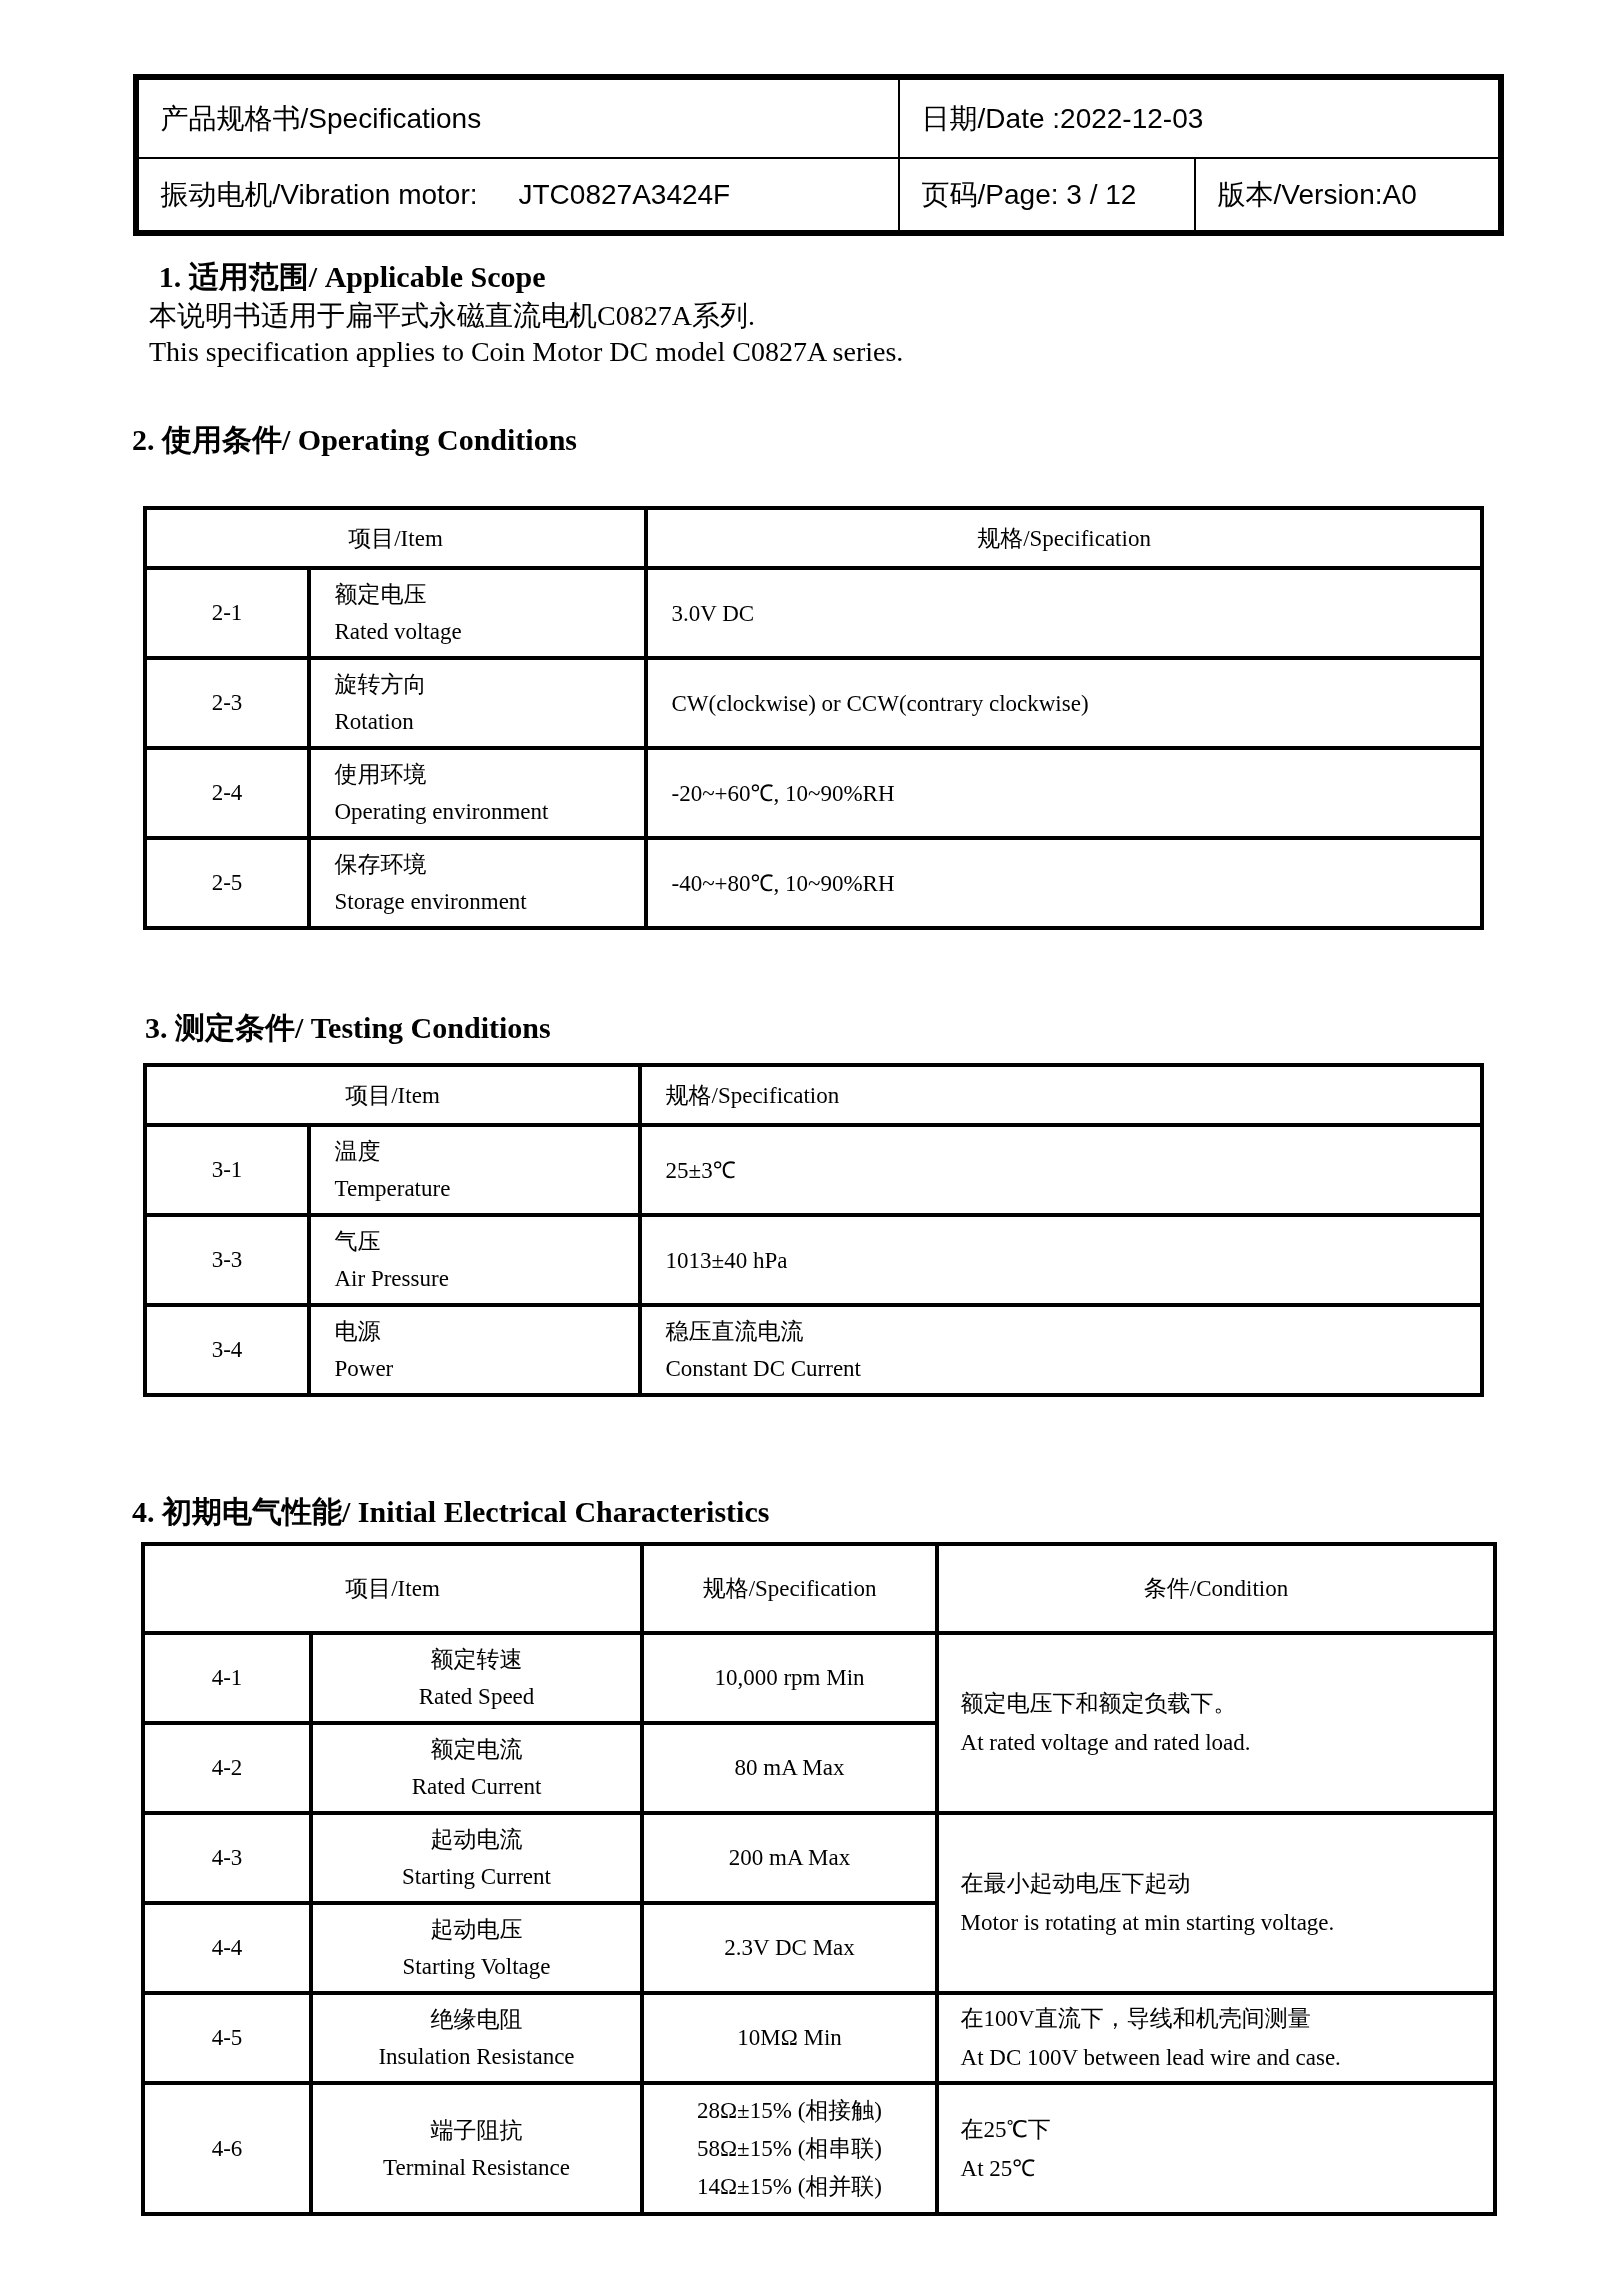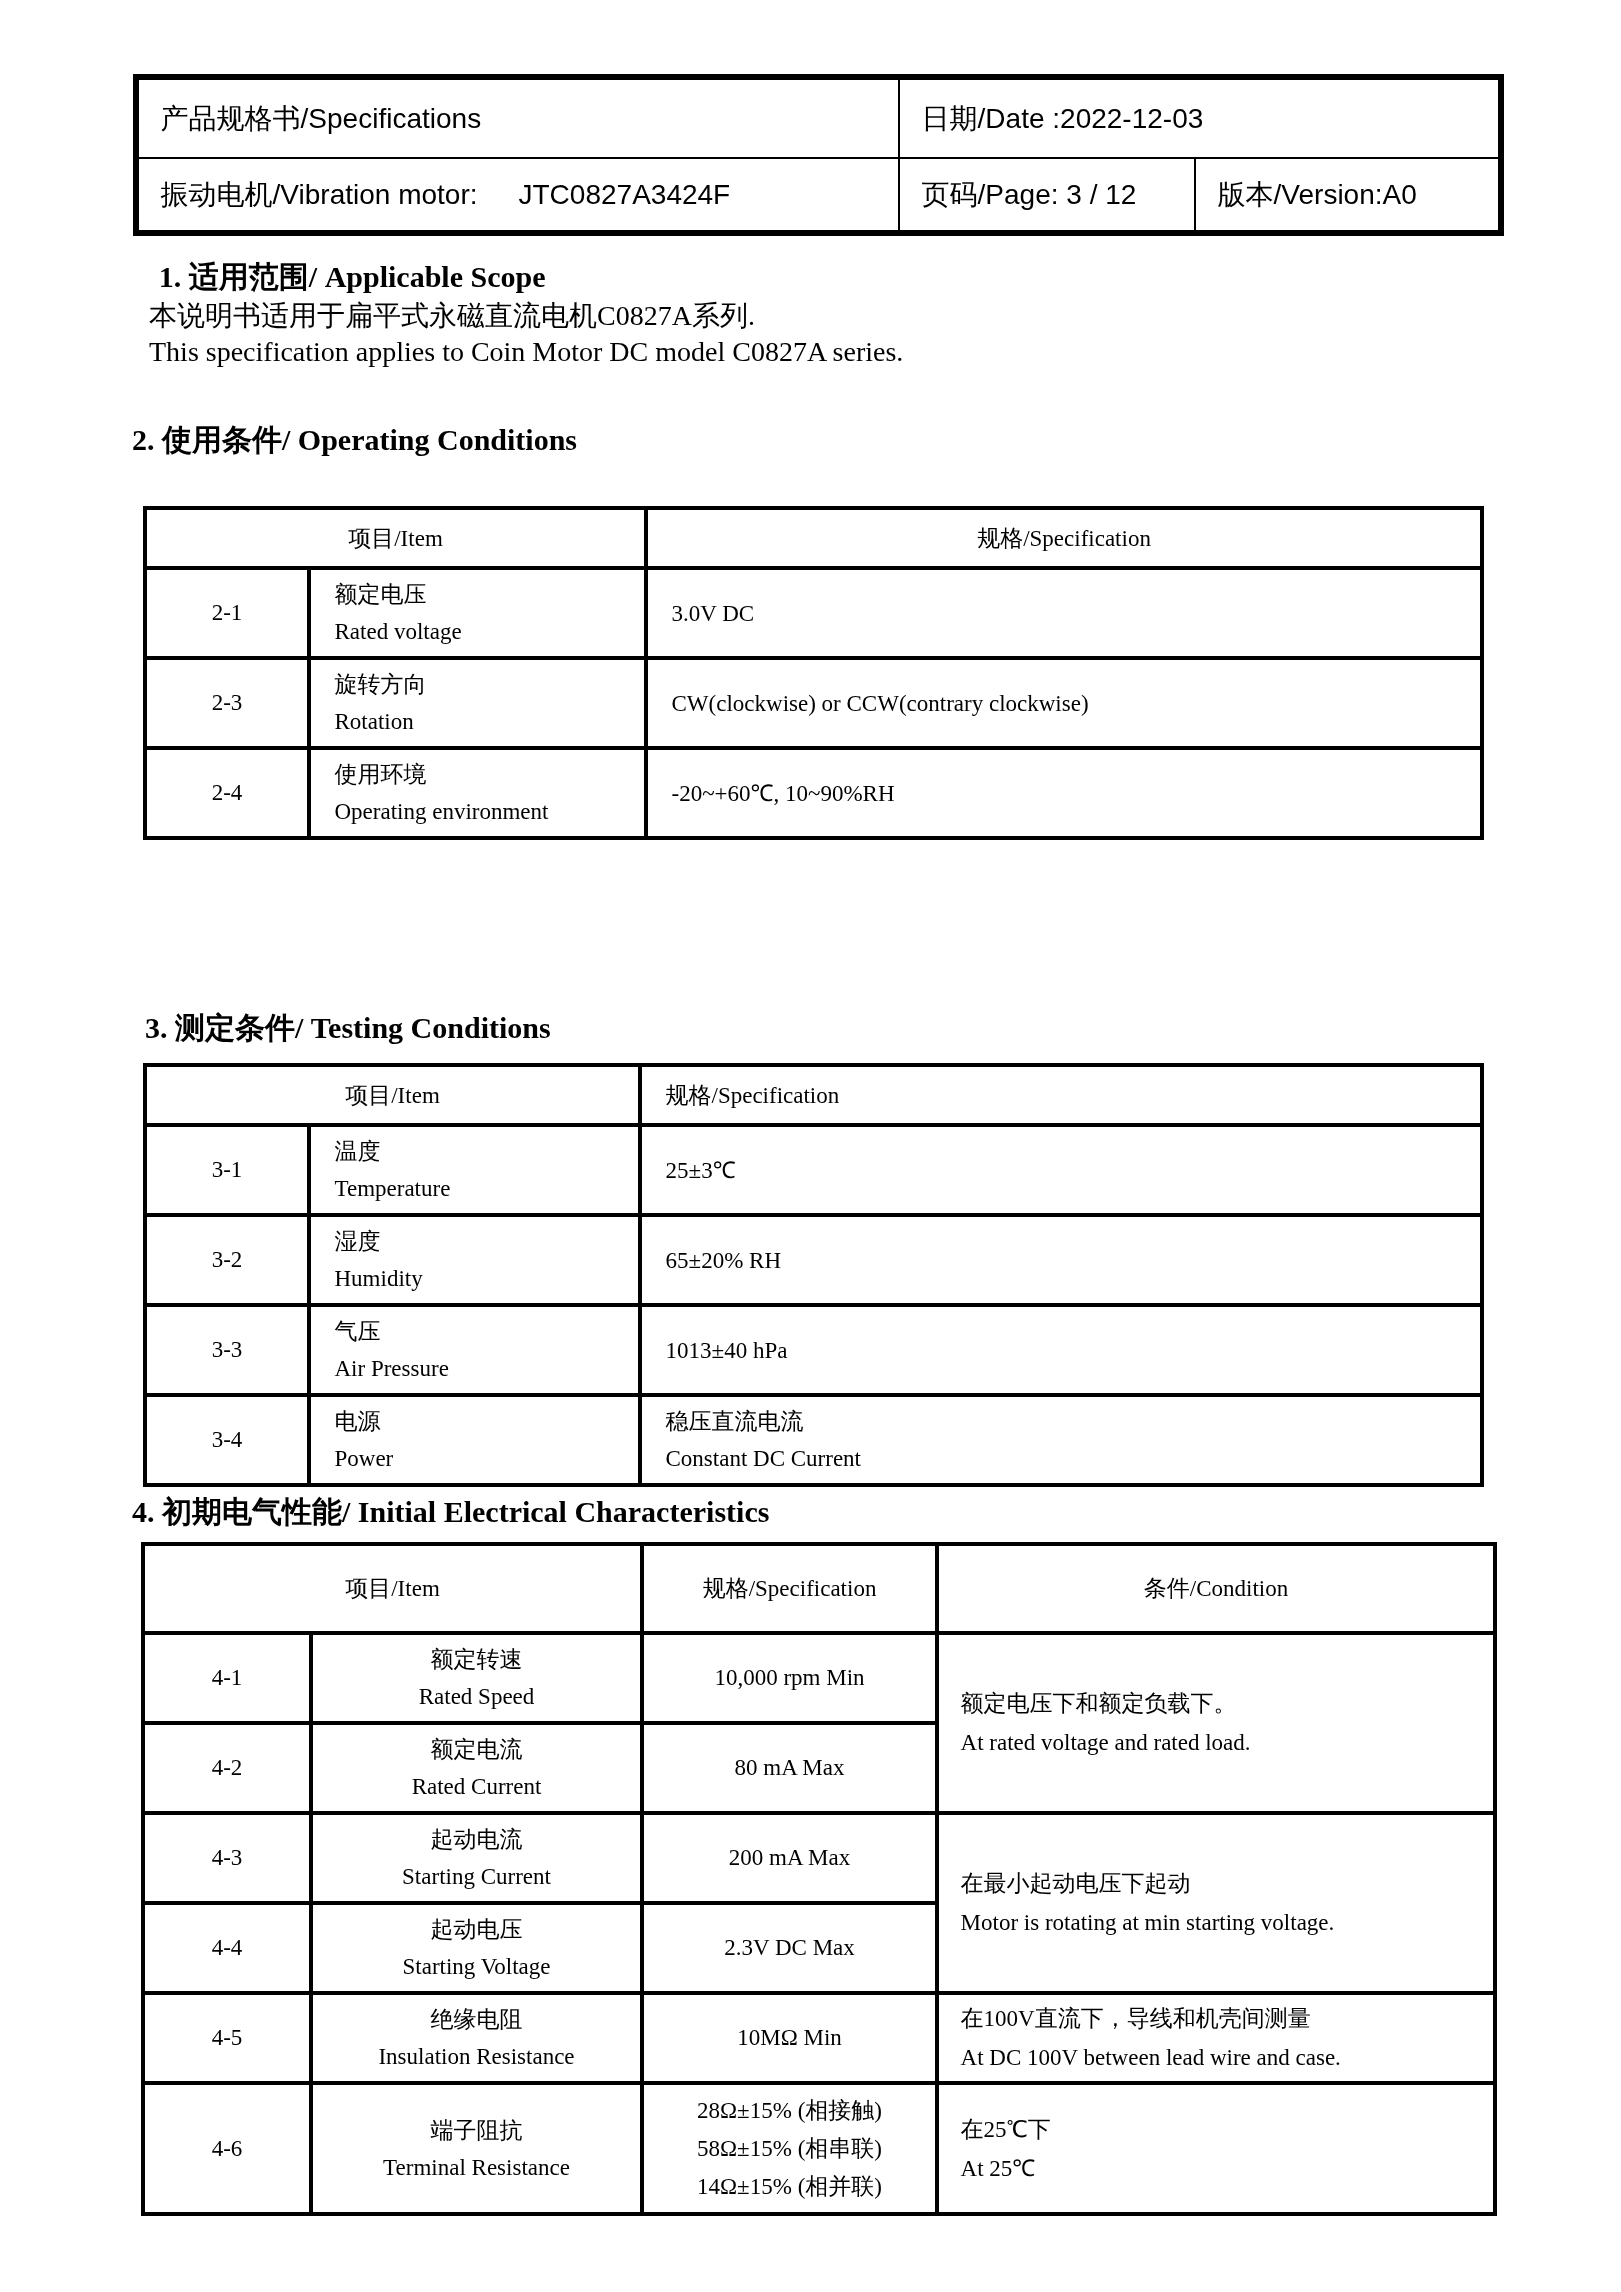--- a/index.html
+++ b/index.html
@@ -103,20 +103,28 @@
     <td class="spec">CW(clockwise) or CCW(contrary clockwise)</td>
   </tr>
   <tr class="h86">
     <td class="c">2-4</td>
     <td class="item">
       <div>使用环境</div>
       <div>Operating environment</div>
     </td>
     <td class="spec">-20~+60℃, 10~90%RH</td>
   </tr>
+  <tr class="h86">
+    <td class="c">2-5</td>
+    <td class="item">
+      <div>保存环境</div>
+      <div>Storage environment</div>
+    </td>
+    <td class="spec">-40~+80℃, 10~90%RH</td>
+  </tr>
 </tbody>
   </table>
 
 <div class="abs sec-h" style="left:145px;top:1008px;">3. 测定条件/ Testing Conditions</div>
 
 <table class="abs dtbl" style="left:143px;top:1063px;width:1337px;">
   <colgroup>
       <col style="width:164px">
       <col style="width:331px">
       <col style="width:842px">
@@ -126,28 +134,20 @@
     <td colspan="2" class="c">项目/Item</td>
     <td class="spec">规格/Specification</td>
   </tr>
   <tr class="h86">
     <td class="c">3-1</td>
     <td class="item">
       <div>温度</div>
       <div>Temperature</div>
     </td>
     <td class="spec">25±3℃</td>
-  </tr>
-  <tr class="h86">
-    <td class="c">3-2</td>
-    <td class="item">
-      <div>湿度</div>
-      <div>Humidity</div>
-    </td>
-    <td class="spec">65±20% RH</td>
   </tr>
   <tr class="h86">
     <td class="c">3-3</td>
     <td class="item">
       <div>气压</div>
       <div>Air Pressure</div>
     </td>
     <td class="spec">1013±40 hPa</td>
   </tr>
   <tr class="h86">

